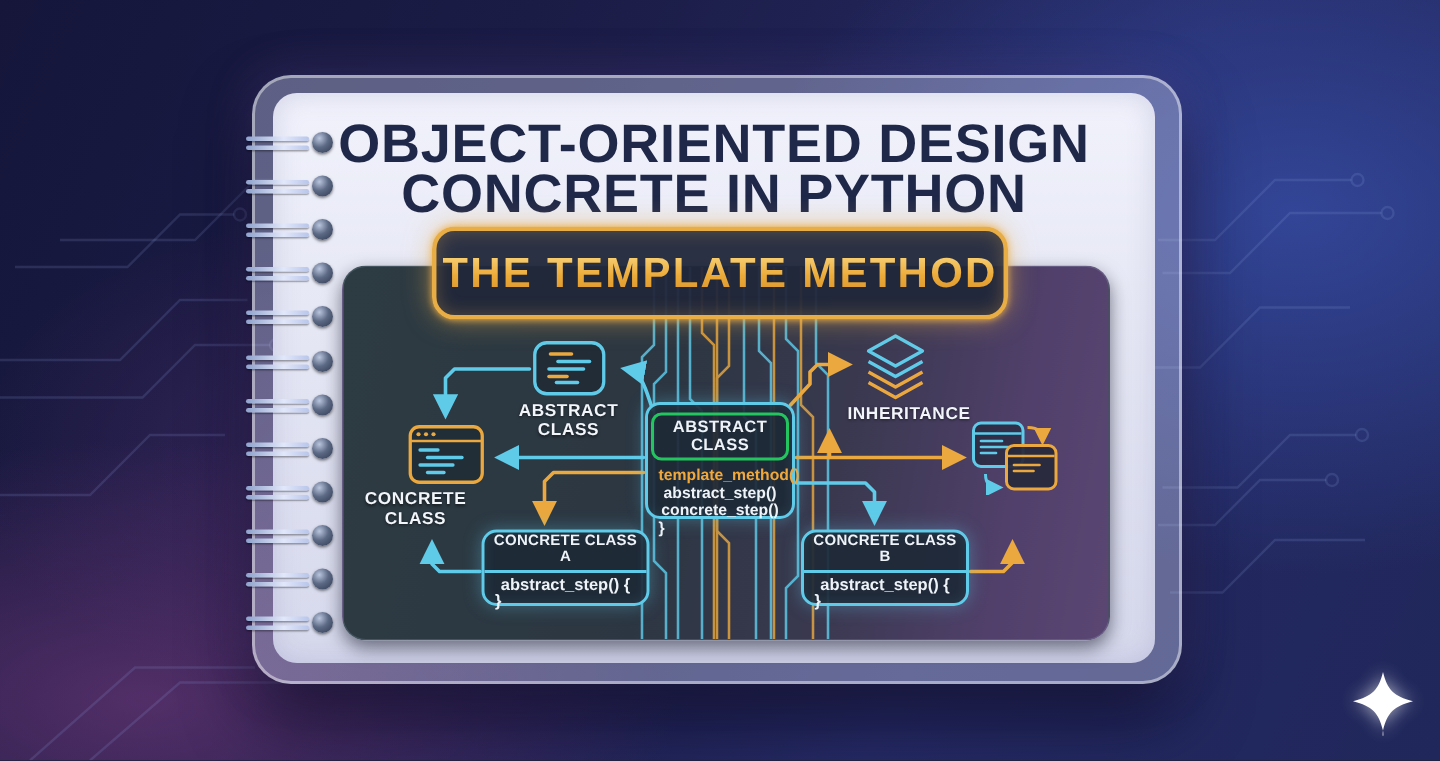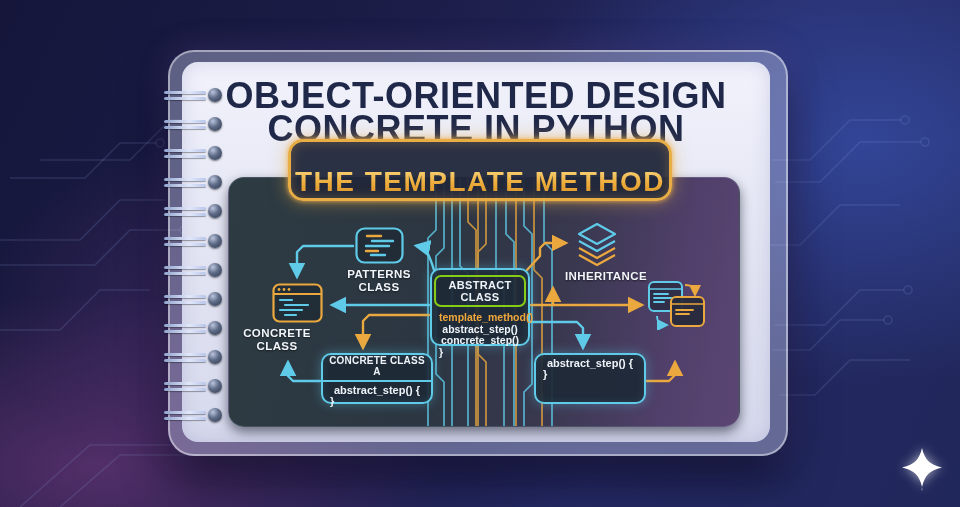--- a/index.html
+++ b/index.html
@@ -14,42 +14,42 @@
   
   .frame{position:absolute;left:168px;top:50px;width:616px;height:402px;border-radius:26px;
     background:rgba(198,203,233,.40);border:2px solid rgba(255,255,255,.45);
     box-shadow:0 22px 45px rgba(8,6,28,.65),0 0 30px rgba(130,100,190,.28);z-index:1;}
   .page{position:absolute;left:182px;top:62px;width:588px;height:380px;border-radius:16px;
     background:linear-gradient(180deg,#f1f2fb 0%,#e4e6f4 45%,#d6d9ec 100%);
     box-shadow:inset 0 0 18px rgba(120,120,180,.25);z-index:2;}
   .title{position:absolute;left:182px;top:79px;width:588px;text-align:center;z-index:3;
     color:#1f2849;font-size:36px;font-weight:800;letter-spacing:.5px;line-height:33px;}
   
-  .badge{position:absolute;left:288px;top:139px;width:378px;height:56px;border-radius:15px;z-index:6;
+  .badge{position:absolute;left:288px;top:151px;width:378px;height:56px;border-radius:15px;z-index:6;
     background:rgba(33,39,58,.95);border:3px solid #e9ad45;
     box-shadow:0 0 18px rgba(238,176,74,.55),0 0 5px rgba(238,176,74,.9),inset 0 0 12px rgba(238,176,74,.28);
-    display:flex;align-items:flex-end;justify-content:center;}
+    display:flex;align-items:center;justify-content:center;}
   .badge span{font-size:28px;font-weight:800;letter-spacing:1.5px;
     background:linear-gradient(180deg,#f8d277 12%,#ecab39 55%,#d8912b 100%);
     -webkit-background-clip:text;background-clip:text;color:transparent;}
   
   .panel{position:absolute;left:228px;top:177px;width:510px;height:248px;border-radius:16px;z-index:4;
     overflow:hidden;border:1px solid rgba(170,205,225,.18);
     background:linear-gradient(100deg,#2d3b42 0%,#2c3642 42%,#39384f 64%,#51406b 86%,#5b4672 100%);
     box-shadow:0 5px 12px rgba(15,15,35,.55);}
   .dsvg{position:absolute;left:0;top:0;}
   .icon{position:absolute;}
   .ilabel{position:absolute;color:#f2f5fa;font-size:11.5px;font-weight:800;letter-spacing:.4px;
     text-align:center;line-height:13px;text-shadow:0 1px 2px rgba(0,0,0,.55);}
   
   .cbox{position:absolute;background:rgba(30,41,55,.93);border:2px solid #5fcbe9;border-radius:10px;
     box-shadow:0 0 12px rgba(95,203,233,.38),inset 0 0 8px rgba(95,203,233,.12);
     color:#eef3f8;font-weight:bold;box-sizing:border-box;}
   .abox{left:201px;top:90px;width:100px;height:78px;}
-  .abox .hdr{margin:5px 2px 3px;border:2px solid #84cc16;border-radius:7px;text-align:center;
+  .abox .hdr{margin:5px 2px 3px;border:2px solid #22c55e;border-radius:7px;text-align:center;
     font-size:11px;letter-spacing:.3px;padding:2px 0;}
   .abox .code{padding:2px 7px 0;font-size:10.5px;line-height:11.5px;text-align:center;}
   .abox .code .kw{color:#f0a83c;}
   .abox .code .brace{text-align:left;}
   .ab{width:112px;height:51px;}
   .boxa{left:92px;top:175px;} .boxb{left:305px;top:175px;}
   .ab .hdr2{border-bottom:2px solid #5fcbe9;text-align:center;font-size:10px;letter-spacing:.2px;
     padding:0 2px 3px;}
   .ab .body{padding:3px 7px 0;font-size:11px;line-height:11px;}
   .ab .body .l1{text-align:center;} .ab .body .l2{text-align:left;}
@@ -148,21 +148,21 @@
       <rect x="1.5" y="1.5" width="46" height="34" rx="8" fill="rgba(20,30,42,.45)" stroke="#5fcbe9" stroke-width="2.2"></rect>
       <g stroke-width="2.4" stroke-linecap="round">
         <line x1="12" y1="9" x2="26" y2="9" stroke="#eaa83e"></line>
         <line x1="17" y1="14" x2="38" y2="14" stroke="#5fcbe9"></line>
         <line x1="11" y1="19" x2="34" y2="19" stroke="#5fcbe9"></line>
         <line x1="11" y1="24" x2="23" y2="24" stroke="#eaa83e"></line>
         <line x1="16" y1="28" x2="30" y2="28" stroke="#5fcbe9"></line>
       </g>
     </svg>
     <div class="ilabel" style="left:106px;top:90px;width:88px">
-      <div>PATTERNS</div>
+      <div>ABSTRACT</div>
       <div>CLASS</div>
     </div>
 
     <svg class="icon" style="left:347px;top:44px" width="42" height="45">
       <g fill="none" stroke-width="2.2" stroke-linejoin="round">
         <path d="M21,2 L39,12 L21,22 L3,12 Z" stroke="#5fcbe9"></path>
         <path d="M3,19 L21,29 L39,19" stroke="#5fcbe9"></path>
         <path d="M3,26 L21,36 L39,26" stroke="#eaa83e"></path>
         <path d="M3,33 L21,43 L39,33" stroke="#eaa83e"></path>
       </g>
@@ -225,20 +225,21 @@
 
     <div class="cbox ab boxa">
       <div class="hdr2">CONCRETE CLASS A</div>
       <div class="body">
         <div class="l1">abstract_step() {</div>
         <div class="l2">}</div>
       </div>
     </div>
 
     <div class="cbox ab boxb">
+      <div class="hdr2">CONCRETE CLASS B</div>
       <div class="body">
         <div class="l1">abstract_step() {</div>
         <div class="l2">}</div>
       </div>
     </div>
   </div>
 
   <div class="badge">
     <span>THE TEMPLATE METHOD</span>
   </div>

